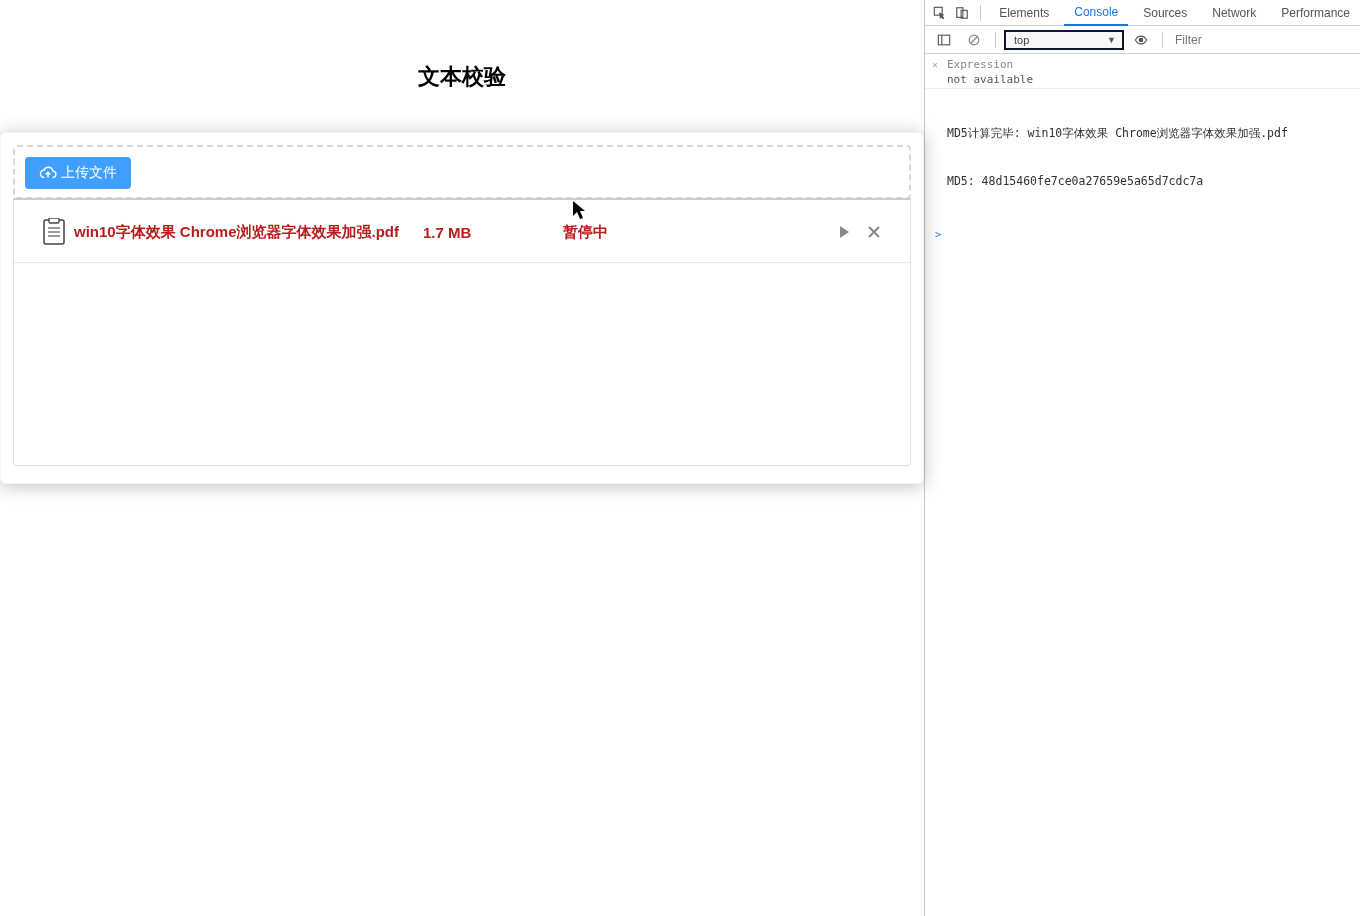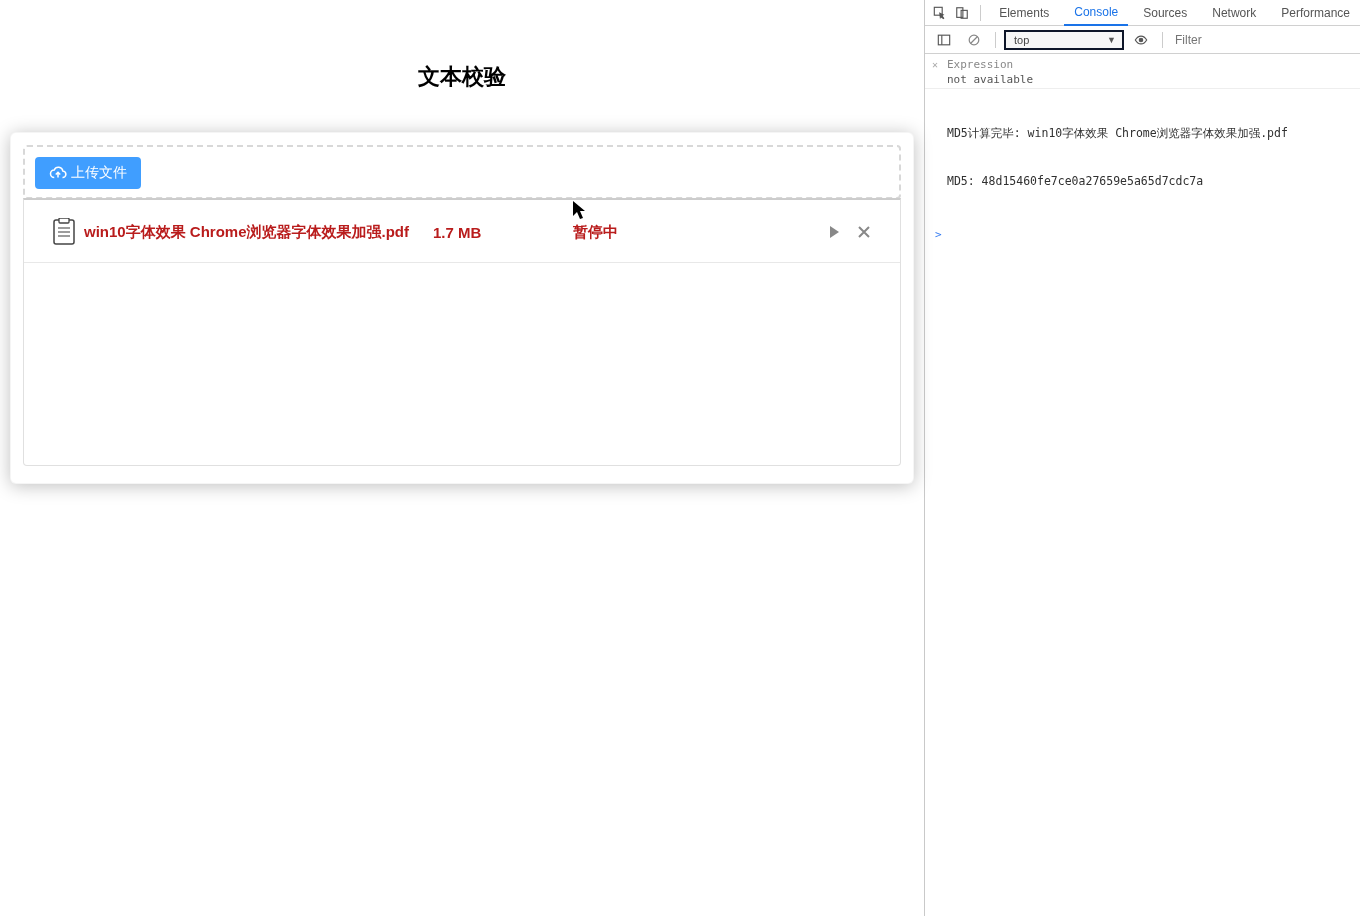--- a/index.html
+++ b/index.html
@@ -20,21 +20,21 @@
     }
     .page-title {
       text-align: center;
       font-size: 22px;
       font-weight: 700;
       margin-top: 62px;
       margin-bottom: 40px;
       color: #000;
     }
     .upload-card {
-      margin: 0 10px;
+      margin: 0 0;
       border: 1px solid rgba(0,0,0,0.04);
       border-radius: 6px;
       background: #fff;
       box-shadow: 0 2px 18px rgba(0,0,0,0.25);
       padding: 12px 12px 12px 12px;
       height: 352px;
     }
     .drop-zone {
       border: 2px dashed #d8d8d8;
       border-radius: 4px;

